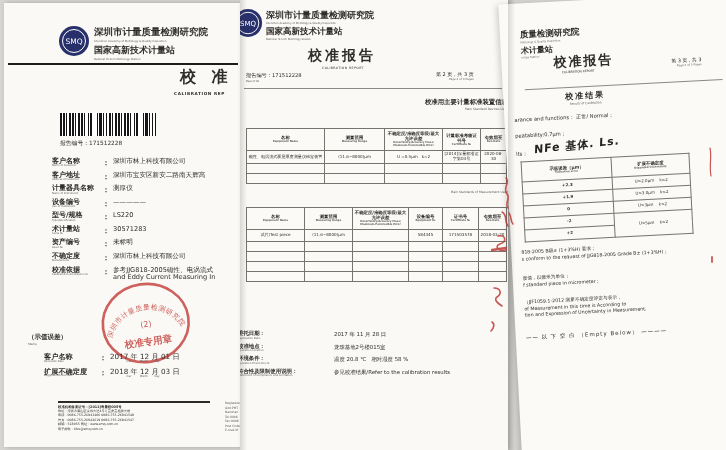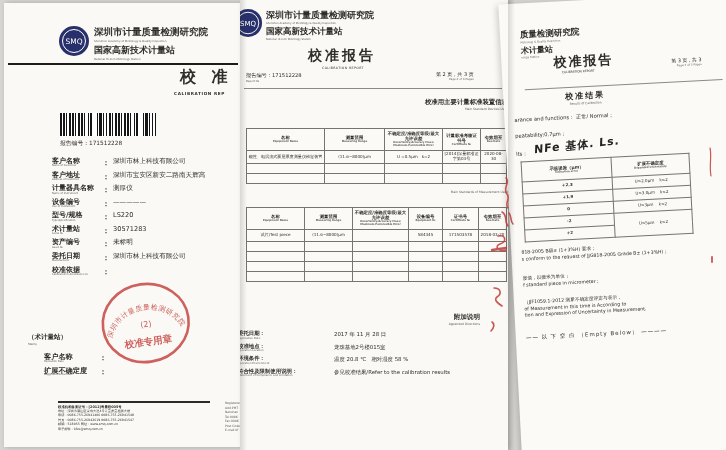--- a/index.html
+++ b/index.html
@@ -122,63 +122,75 @@
       <div class="fld">
         <div class="lb">
             <div class="cn">资产编号</div>
             <div class="en">Asset №</div>
           </div>
         <div class="co">：</div>
         <div class="va">未标明</div>
       </div>
       <div class="fld">
         <div class="lb">
-            <div class="cn">委托日期</div>
+            <div class="cn">不确定度</div>
             <div class="en">Manufacturer</div>
           </div>
         <div class="co">：</div>
         <div class="va">深圳市林上科技有限公司</div>
       </div>
       <div class="fld">
         <div class="lb">
             <div class="cn">校准依据</div>
             <div class="en">Calibrated in Accordance to</div>
           </div>
         <div class="co">：</div>
+        <div class="va">
+          <div>参考JJG818-2005磁性、电涡流式</div>
+          <div>and Eddy Current Measuring In</div>
+        </div>
       </div>
     </div>
 
     <div class="abs" style="left:96px;top:278px;opacity:.82;transform:rotate(-8deg)">
       <svg width="92" height="84" viewBox="0 0 92 84">
         <ellipse cx="46" cy="42" rx="43" ry="39" fill="none" stroke="#c5403c" stroke-width="2.6"></ellipse>
         <path id="arcpath" d="M 10,54 A 37,33 0 0 1 82,54" fill="none"></path>
         <text font-size="7" fill="#c5403c" letter-spacing="0.4"><textPath href="#arcpath" startOffset="2%">深圳市计量质量检测研究院</textPath></text>
         <text x="46" y="46" text-anchor="middle" font-size="8" fill="#c5403c">(2)</text>
         <text x="46" y="64" text-anchor="middle" font-size="9.5" font-weight="bold" fill="#c5403c">校准专用章</text>
       </svg>
     </div>
     <div class="abs" style="left:24px;top:330px">
-      <div class="b" style="font-size:6.5px">（术计量站）</div>
+      <div class="b" style="font-size:6.5px">（示值误差）</div>
       <div class="en" style="font-size:2.8px">Stamp</div>
     </div>
 
     <div class="abs" style="left:40px;top:350px;width:190px">
       <div class="fld">
         <div class="lb" style="width:52px">
             <div class="cn" style="font-size:7.2px">客户名称</div>
             <div class="en">Operation Date</div>
           </div>
         <div class="co">：</div>
+        <div class="va" style="font-size:7.2px">
+          <div>2017 年 12 月 01 日</div>
+          <div class="en pre" style="font-size:2.6px;margin-left:16px">Year          Month        Day</div>
+        </div>
       </div>
       <div class="fld">
         <div class="lb" style="width:52px">
             <div class="cn" style="font-size:7.2px">扩展不确定度</div>
             <div class="en">Suggested Recal Date</div>
           </div>
         <div class="co">：</div>
+        <div class="va" style="font-size:7.2px">
+          <div>2018 年 12 月 03 日</div>
+          <div class="en pre" style="font-size:2.6px;margin-left:16px">Year          Month        Day</div>
+        </div>
       </div>
     </div>
 
     <div class="abs" style="left:54px;top:398px;width:152px;border-top:2px solid #2c2b29;padding-top:1.5px">
       <div class="b" style="font-size:3.4px">校准机构备案证号：[2012]粤量校005号</div>
       <div style="font-size:3.2px;line-height:1.42">地址：深圳市南山区龙珠大道4号计量质量检测大楼</div>
       <div style="font-size:3.2px;line-height:1.42">电话：0086-755-26941406  0086-755-26941548</div>
       <div style="font-size:3.2px;line-height:1.42">传真：0086-755-26942619  0086-755-26941547</div>
       <div style="font-size:3.2px;line-height:1.42">邮编：518055    网址：www.smq.com.cn</div>
       <div style="font-size:3.2px;line-height:1.42">电子邮件：kfzx@smq.com.cn</div>
@@ -358,24 +370,20 @@
             <td></td>
             <td></td>
             <td></td>
             <td></td>
             <td></td>
             <td></td>
           </tr>
       </tbody>
     </table>
 
-    <div class="abs ctr" style="left:0;top:313px;width:240px">
-      <div class="b" style="font-size:6.6px">附加说明</div>
-      <div class="en" style="font-size:3px">Appended Directions</div>
-    </div>
     <div class="abs" style="left:4px;top:331px;width:262px">
       <div class="appitem">
         <div class="lb">
             <div class="cn">委托日期：</div>
             <div class="en">Application Date</div>
           </div>
         <div class="va">2017 年 11 月 28 日</div>
       </div>
       <div class="appitem">
         <div class="lb">

